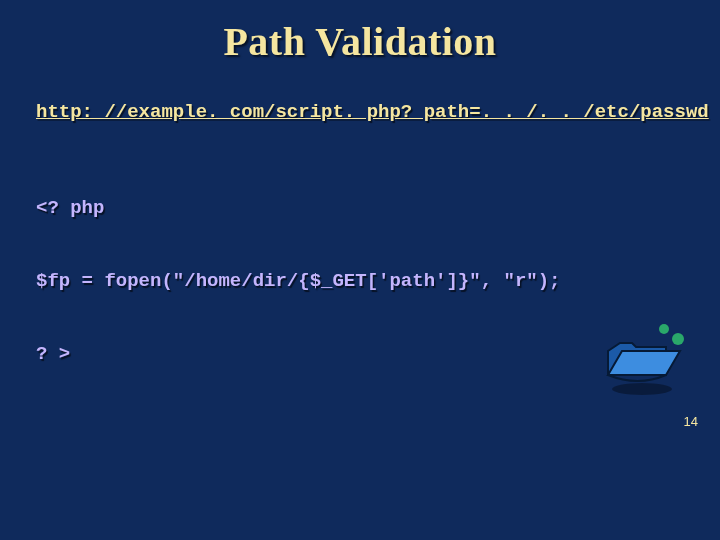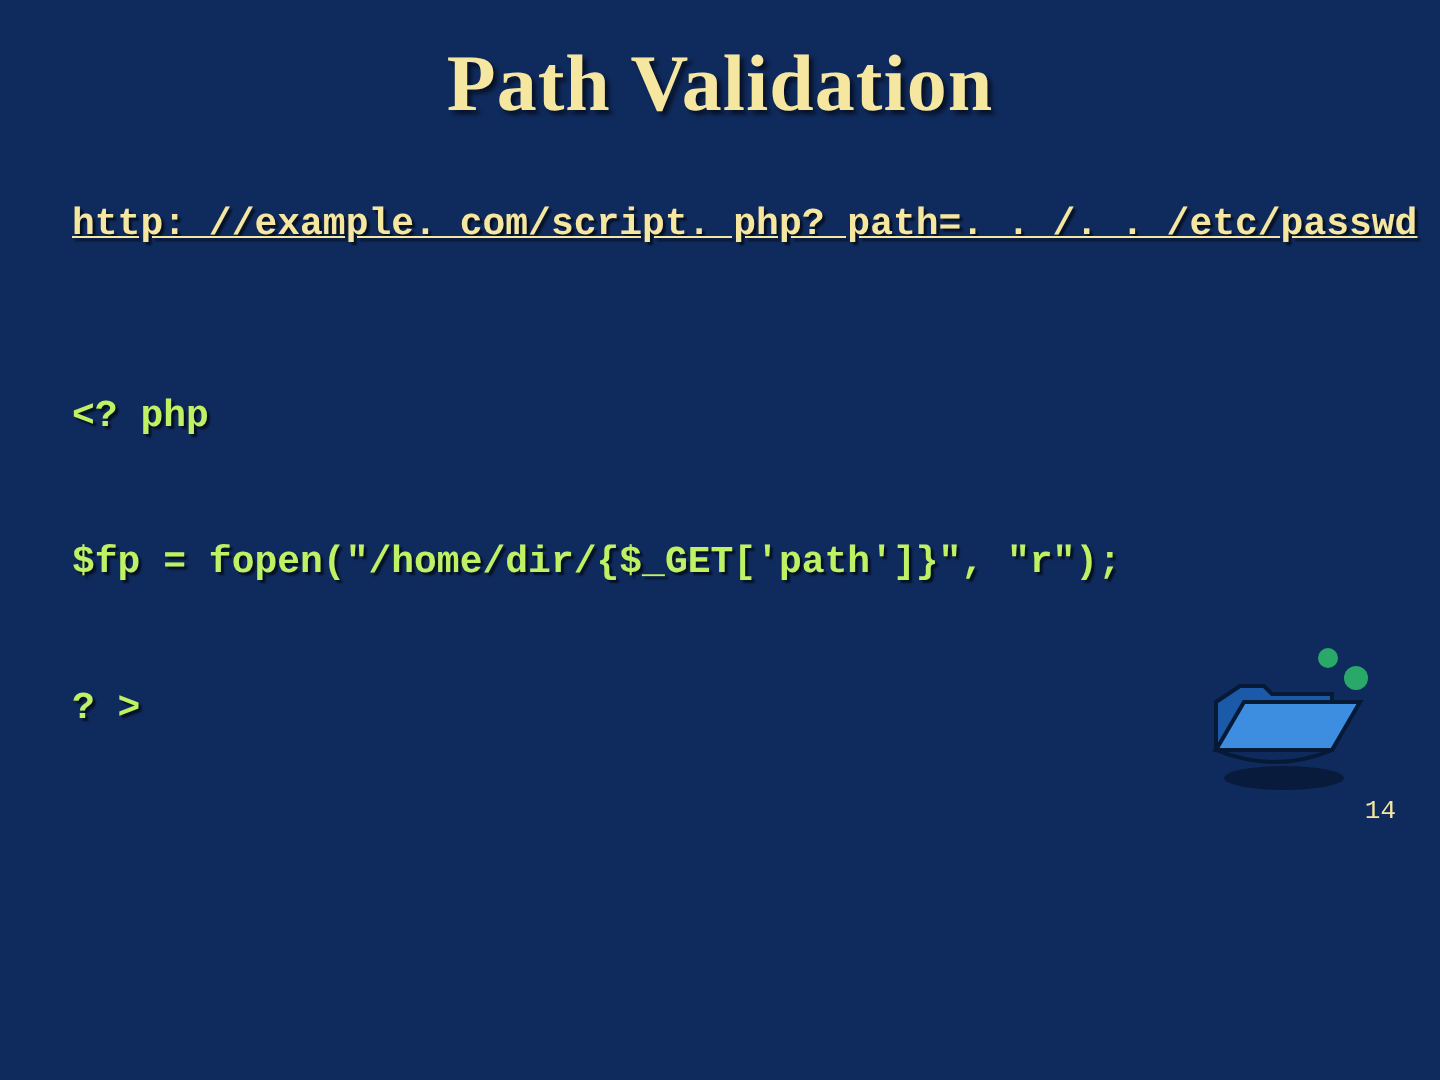--- a/index.html
+++ b/index.html
@@ -52,43 +52,43 @@
     color: #f5e6a0;
     text-decoration: underline;
     text-shadow: 1.5px 1.5px 1px rgba(0,0,0,0.6);
     margin: 0 8px 24px 8px;
     white-space: pre;
   }
   .code-block {
     font-family: "Courier New", Courier, monospace;
     font-weight: bold;
     font-size: 19px;
-    color: #bef264;
+    color: #c4b5fd;
     text-shadow: 1.5px 1.5px 1px rgba(0,0,0,0.6);
     margin: 0 8px 0 8px;
     white-space: pre;
     line-height: 1.28;
   }
   .footer-center {
     position: absolute;
     bottom: 14px;
     left: 0;
     width: 100%;
     text-align: center;
     font-size: 13px;
     color: #f5e6a0;
     font-family: "Times New Roman", Times, serif;
   }
   .footer-right {
     position: absolute;
-    bottom: 30px;
+    bottom: 14px;
     right: 22px;
     font-size: 13px;
     color: #f5e6a0;
-    font-family: Liberation Mono, monospace;
+    font-family: Liberation Sans, sans-serif;
   }
   .folder-art {
     position: absolute;
     right: 32px;
     bottom: 44px;
     width: 86px;
     height: 82px;
   }
 </style>
 </head>

